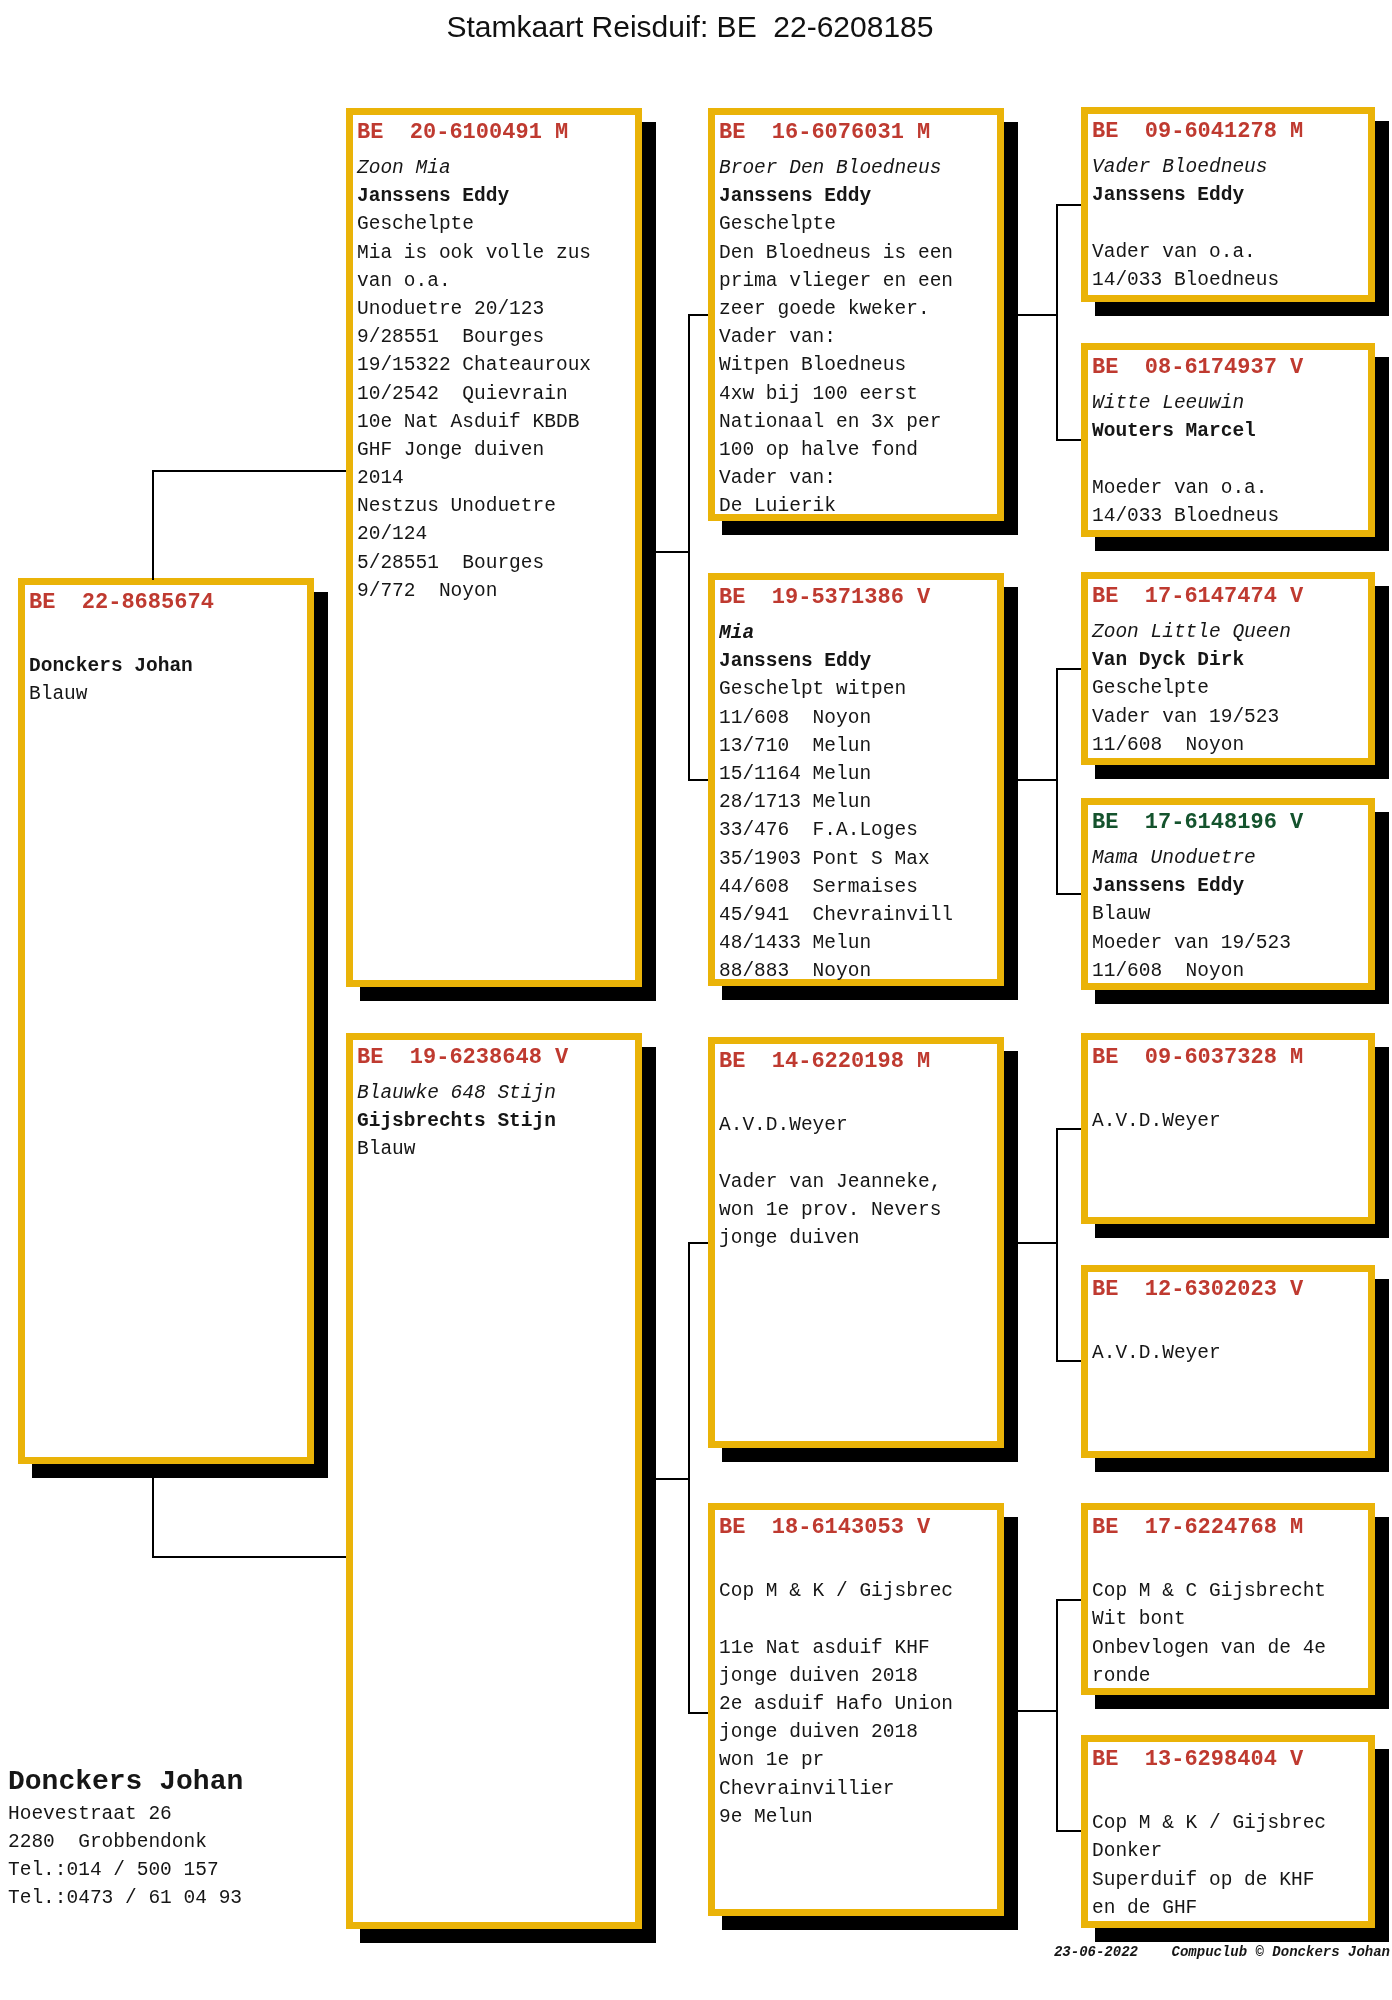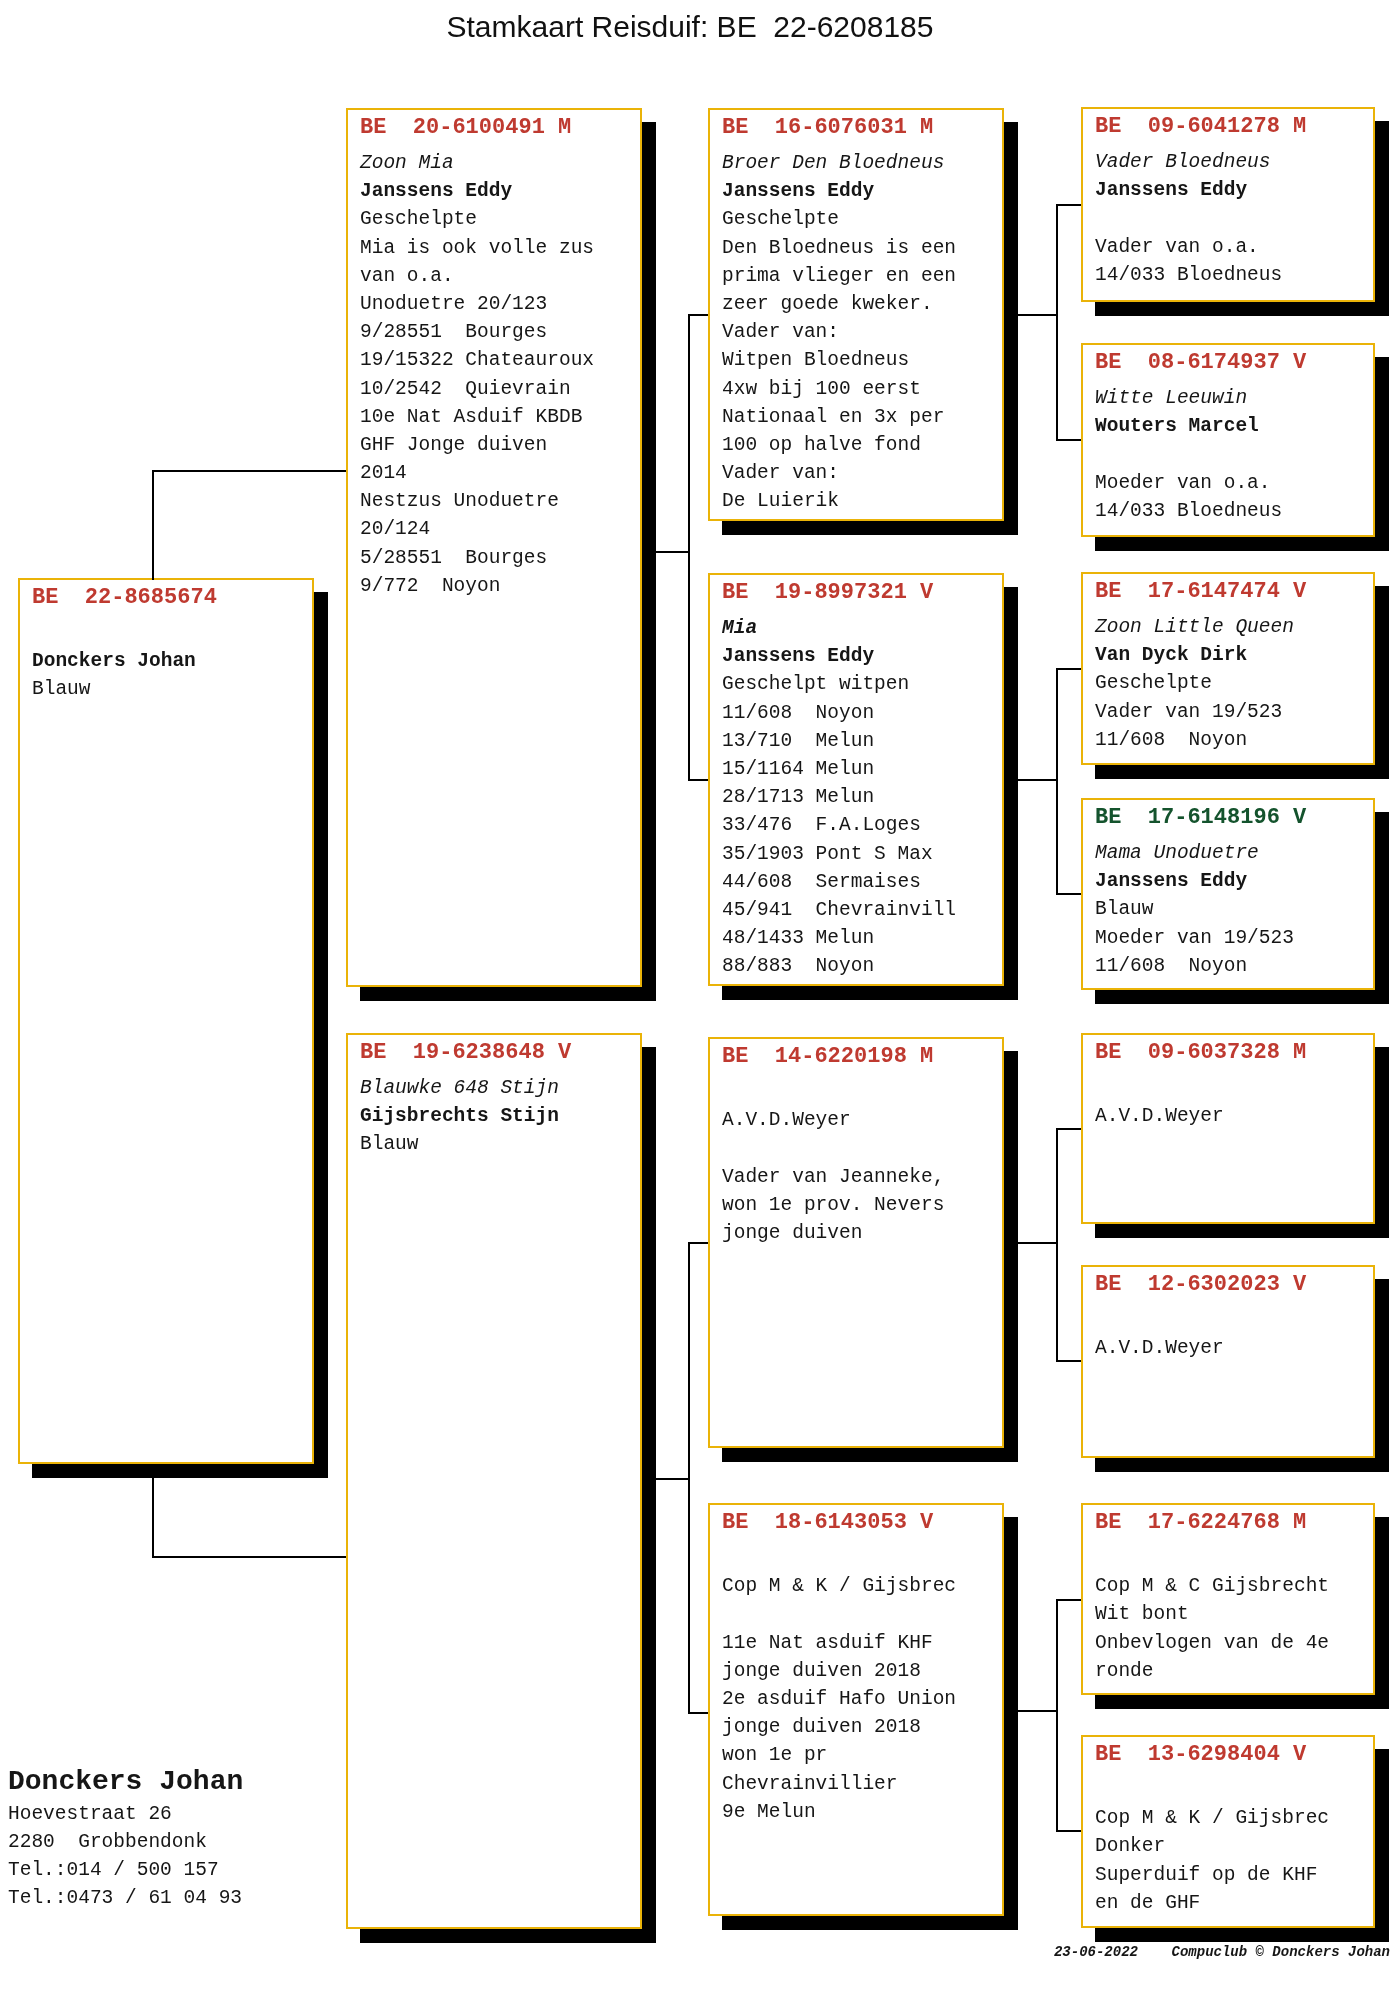--- a/index.html
+++ b/index.html
@@ -6,22 +6,22 @@
   #canvas{
     position:relative;width:1392px;height:2000px;background:#ffffff;
     font-family:"Liberation Mono",monospace;color:#161616;overflow:hidden;
   }
   .page-title{
     position:absolute;top:10px;left:0;width:1380px;text-align:center;
     font-family:"Liberation Sans",sans-serif;font-size:30px;color:#111;
     white-space:pre;
   }
   .box{
-    position:absolute;background:#fff;border:2px solid #eab308;
-    box-shadow:14px 14px 0 #000;box-sizing:border-box;padding:4px 12px;font-family:Liberation Mono, monospace;
+    position:absolute;background:#fff;border:7px solid #eab308;
+    box-shadow:14px 14px 0 #000;box-sizing:border-box;padding:4px 4px;font-family:Liberation Mono, monospace;
   }
   .ring{
     font-weight:bold;font-size:22px;line-height:28px;white-space:pre;
   }
   .content{margin-top:7px;}
   .ln{
     font-size:19.5px;line-height:28.2px;height:28.2px;white-space:pre;
     color:#161616;
   }
   .ln.b{font-weight:bold;}
@@ -94,21 +94,21 @@
           <div class="ln n">Vader van:</div>
           <div class="ln n">Witpen Bloedneus</div>
           <div class="ln n">4xw bij 100 eerst</div>
           <div class="ln n">Nationaal en 3x per</div>
           <div class="ln n">100 op halve fond</div>
           <div class="ln n">Vader van:</div>
           <div class="ln n">De Luierik</div>
         </div>
       </div>
       <div class="box" style="left: 708px; top: 573px; width: 296px; height: 413px;">
-        <div class="ring" style="color: rgb(191, 58, 48);">BE  19-8997321 V</div>
+        <div class="ring" style="color: rgb(191, 58, 48);">BE  19-5371386 V</div>
         <div class="content">
           <div class="ln bi">Mia</div>
           <div class="ln b">Janssens Eddy</div>
           <div class="ln n">Geschelpt witpen</div>
           <div class="ln n">11/608  Noyon</div>
           <div class="ln n">13/710  Melun</div>
           <div class="ln n">15/1164 Melun</div>
           <div class="ln n">28/1713 Melun</div>
           <div class="ln n">33/476  F.A.Loges</div>
           <div class="ln n">35/1903 Pont S Max</div>

